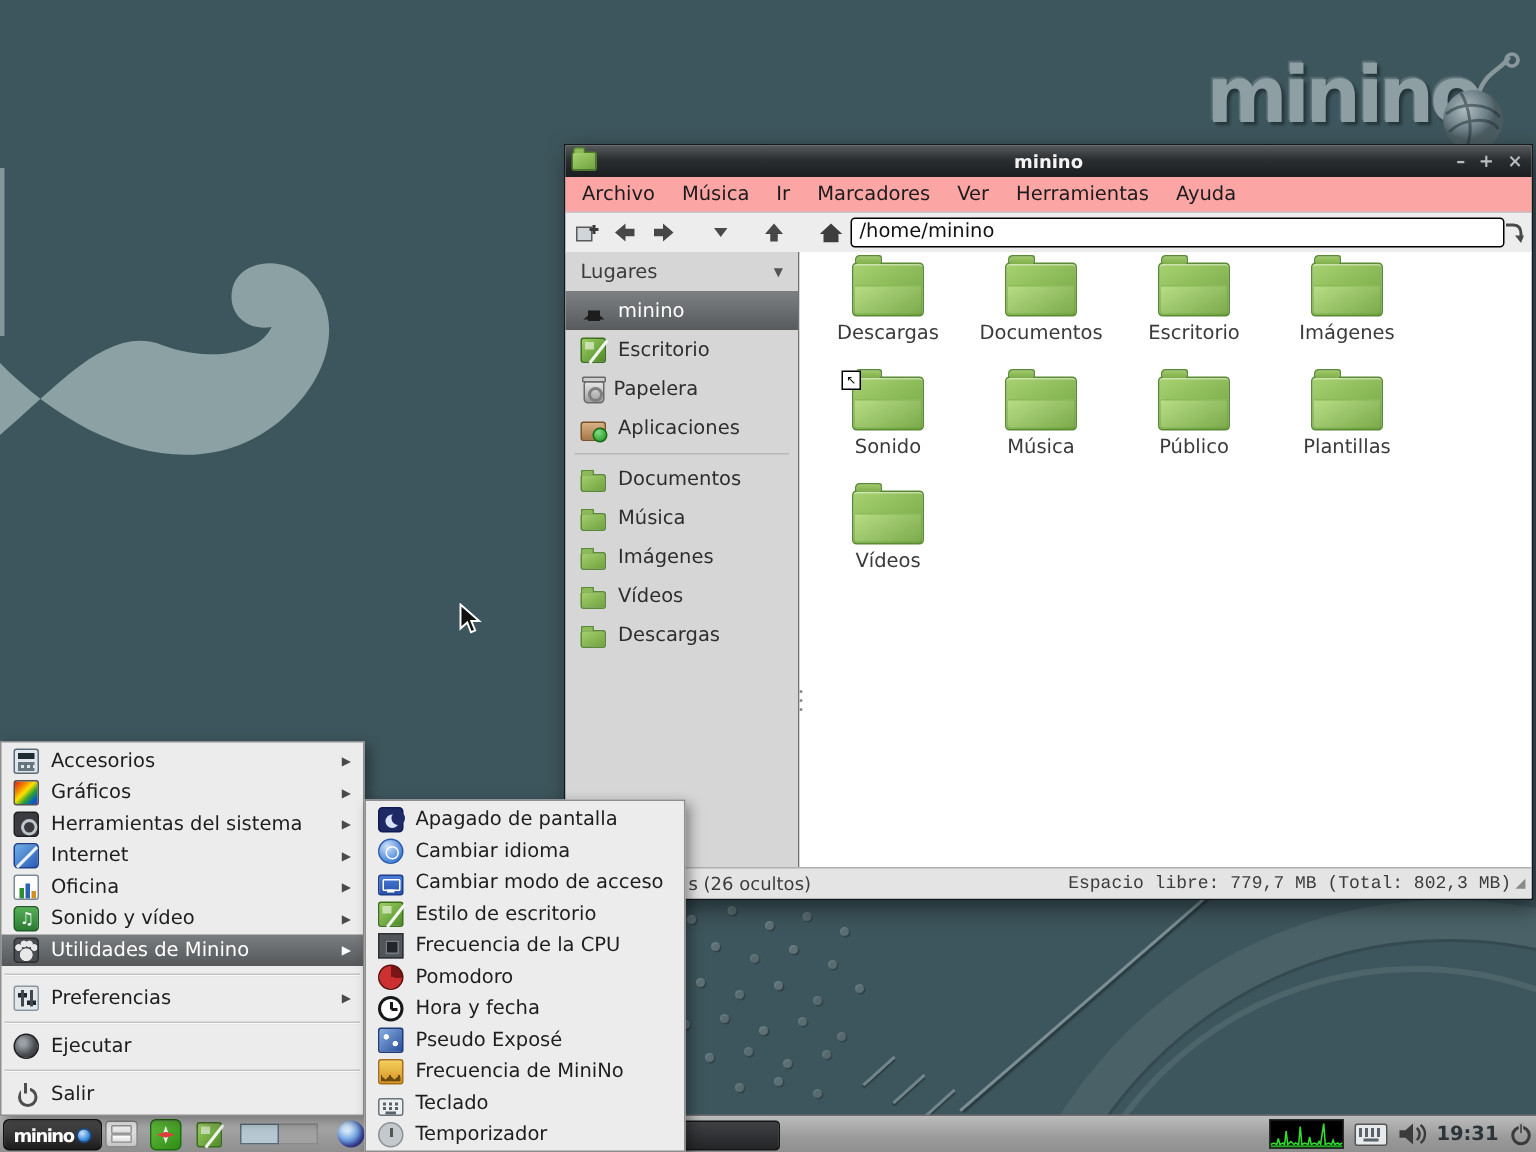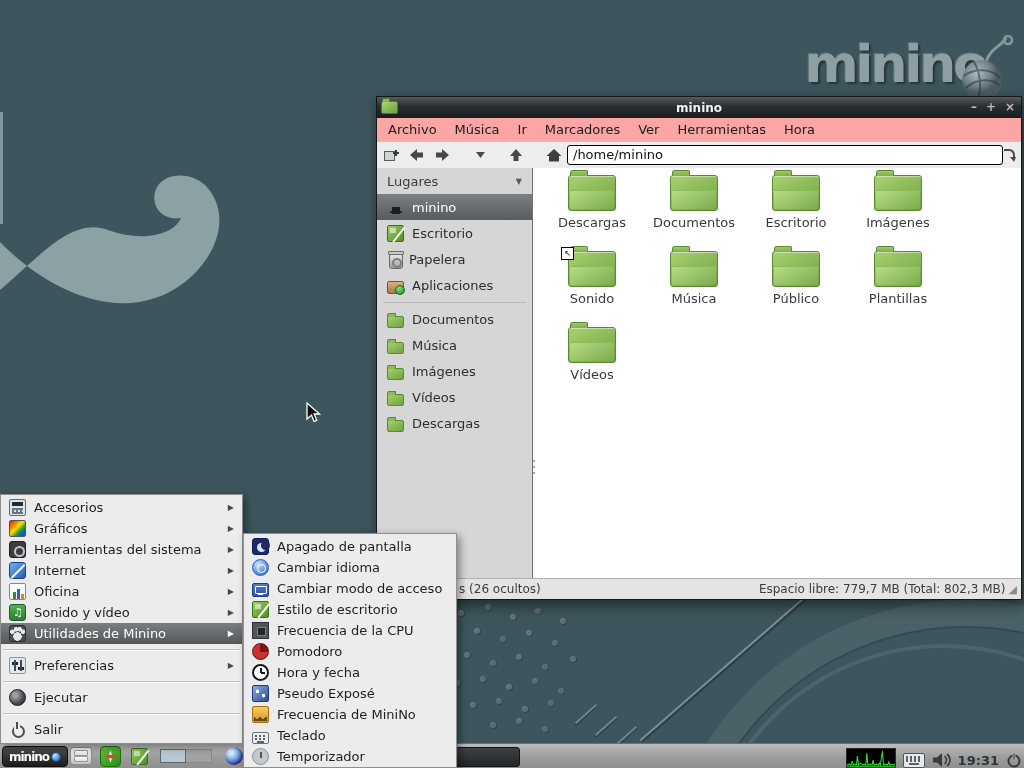--- a/index.html
+++ b/index.html
@@ -76,21 +76,21 @@
     border:1px solid #5a8a33;border-radius:3px;box-shadow:inset 0 1px 0 rgba(255,255,255,.45);}
   .folder48::before{content:"";position:absolute;top:-6px;left:1px;width:16px;height:5px;
     background:linear-gradient(#9fca68,#7fae4b);border:1px solid #5a8a33;border-bottom:0;border-radius:3px 2px 0 0;}
   .folder48::after{content:"";position:absolute;left:1px;right:1px;bottom:1px;height:52%;
     background:linear-gradient(150deg,#b7dc85,#7cab4c);border-top:1px solid #8cba5a;border-radius:0 0 2px 2px;}
   .emblem{position:absolute;left:20px;top:0px;width:11px;height:11px;background:#fff;border:1px solid #000;
     font-size:8px;line-height:11px;text-align:center;color:#000;z-index:2;}
   #statusbar{position:absolute;left:0;bottom:0;right:0;height:20px;background:#e4e4e4;border-top:1px solid #b0b0b0;
     display:flex;align-items:center;font-size:12px;color:#3c3c3c;}
   #statusbar .sleft{margin-left:82px;}
-  #statusbar .sright{margin-left:auto;margin-right:4px;display:flex;align-items:center;gap:3px;}
+  #statusbar .sright{margin-left:auto;margin-right:4px;display:flex;align-items:center;gap:3px;font-family:Liberation Mono, monospace;}
   #statusbar .grip{color:#8a8a8a;font-size:11px;}
 
   
   .popup{position:absolute;background:#ececec;border:1px solid #8e8e8e;box-shadow:3px 3px 8px rgba(0,0,0,.4);
     padding:2px 0;box-sizing:border-box;}
   #mainmenu{left:0;top:494px;width:243px;height:250px;z-index:50;}
   #submenu{left:243px;top:533px;width:214px;height:235px;z-index:60;}
   .mrow{height:21px;display:flex;align-items:center;padding:0 8px;font-size:13px;color:#1e1e1e;gap:8px;}
   .mrow .mlabel{white-space:nowrap;}
   .mrow .marrow{margin-left:auto;font-size:8px;color:#4a4a4a;}
@@ -116,21 +116,21 @@
     display:flex;align-items:center;justify-content:center;}
   .pager{position:absolute;left:160px;top:5px;display:flex;}
   .ws{width:26px;height:14px;box-sizing:border-box;}
   .ws.active{background:#b7c8d2;border:1px solid #5a6b74;}
   .ws.inactive{background:#a2a2a2;border:1px solid #8a8a8a;border-left:none;}
   .globe{width:18px;height:18px;border-radius:50%;
     background:radial-gradient(circle at 35% 30%,#d8ecff 0 2px,#6f9fe0 45%,#2b4fa0 85%,#1d2f7a);
     box-shadow:inset -2px -2px 3px rgba(40,10,90,.6);}
   #taskbtn{position:absolute;left:452px;top:3px;width:66px;height:18px;border-radius:3px;border:1px solid #141414;
     background:linear-gradient(#3e4143,#232527);}
-  #tray{position:absolute;right:2px;top:0;height:24px;display:flex;align-items:flex-end;gap:7px;}
+  #tray{position:absolute;right:2px;top:0;height:24px;display:flex;align-items:center;gap:7px;}
   #cpugraph{width:48px;height:18px;background:#000;border:1px solid #2a2a2a;}
   .kbd{width:20px;height:13px;border:1px solid #555;border-radius:2px;background:#e7eaec;position:relative;}
   .kbd::before{content:"";position:absolute;left:2px;right:2px;top:2px;height:6px;
     background:repeating-linear-gradient(90deg,#59616a 0 2px,transparent 2px 4px);}
   .kbd::after{content:"";position:absolute;left:5px;right:5px;bottom:2px;height:2px;background:#59616a;}
   #clock{font-size:13px;font-weight:bold;color:#2b3438;}
 
   
   .icn{position:relative;width:17px;height:17px;flex:none;display:inline-block;}
   .i-folder{height:12px;margin-top:5px;background:linear-gradient(150deg,#a5cf6e,#6fa33f);
@@ -261,21 +261,21 @@
       </span>
     </div>
 
     <div id="menubar">
       <span class="mb">Archivo</span>
       <span class="mb">Música</span>
       <span class="mb">Ir</span>
       <span class="mb">Marcadores</span>
       <span class="mb">Ver</span>
       <span class="mb">Herramientas</span>
-      <span class="mb">Hora</span>
+      <span class="mb">Ayuda</span>
     </div>
 
     <div id="toolbar">
       <span class="tbtn" style="left:4px;">
         <svg width="18" height="16" viewBox="0 0 18 16">
           <rect x="1.5" y="4.5" width="10" height="9" fill="#cfd6da" stroke="#5a5a5a"></rect>
           <rect x="12" y="3" width="2" height="6" fill="#3a3a3a"></rect>
             <rect x="10" y="5" width="6" height="2" fill="#3a3a3a"></rect>
         </svg>
       </span>

